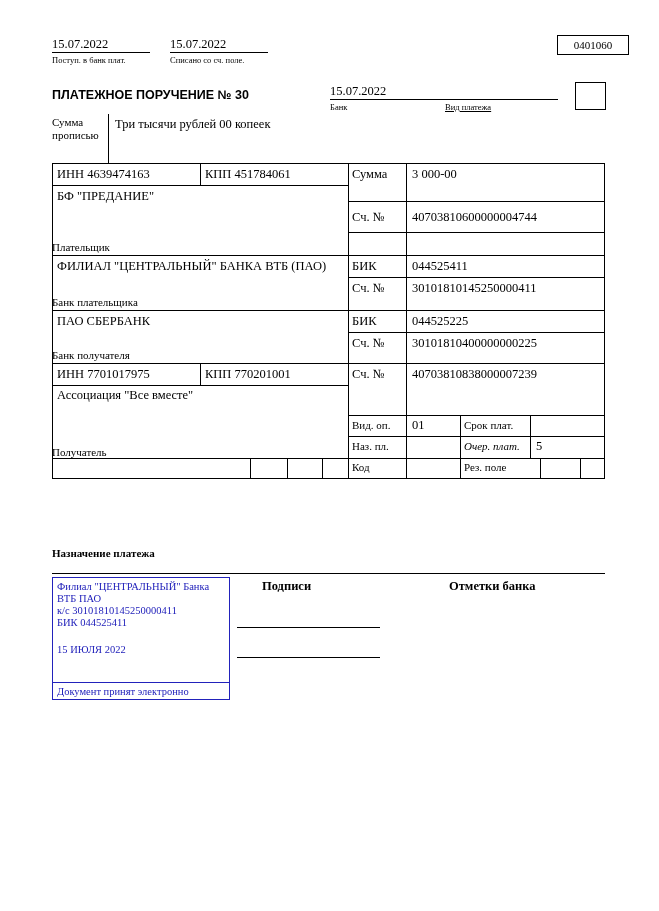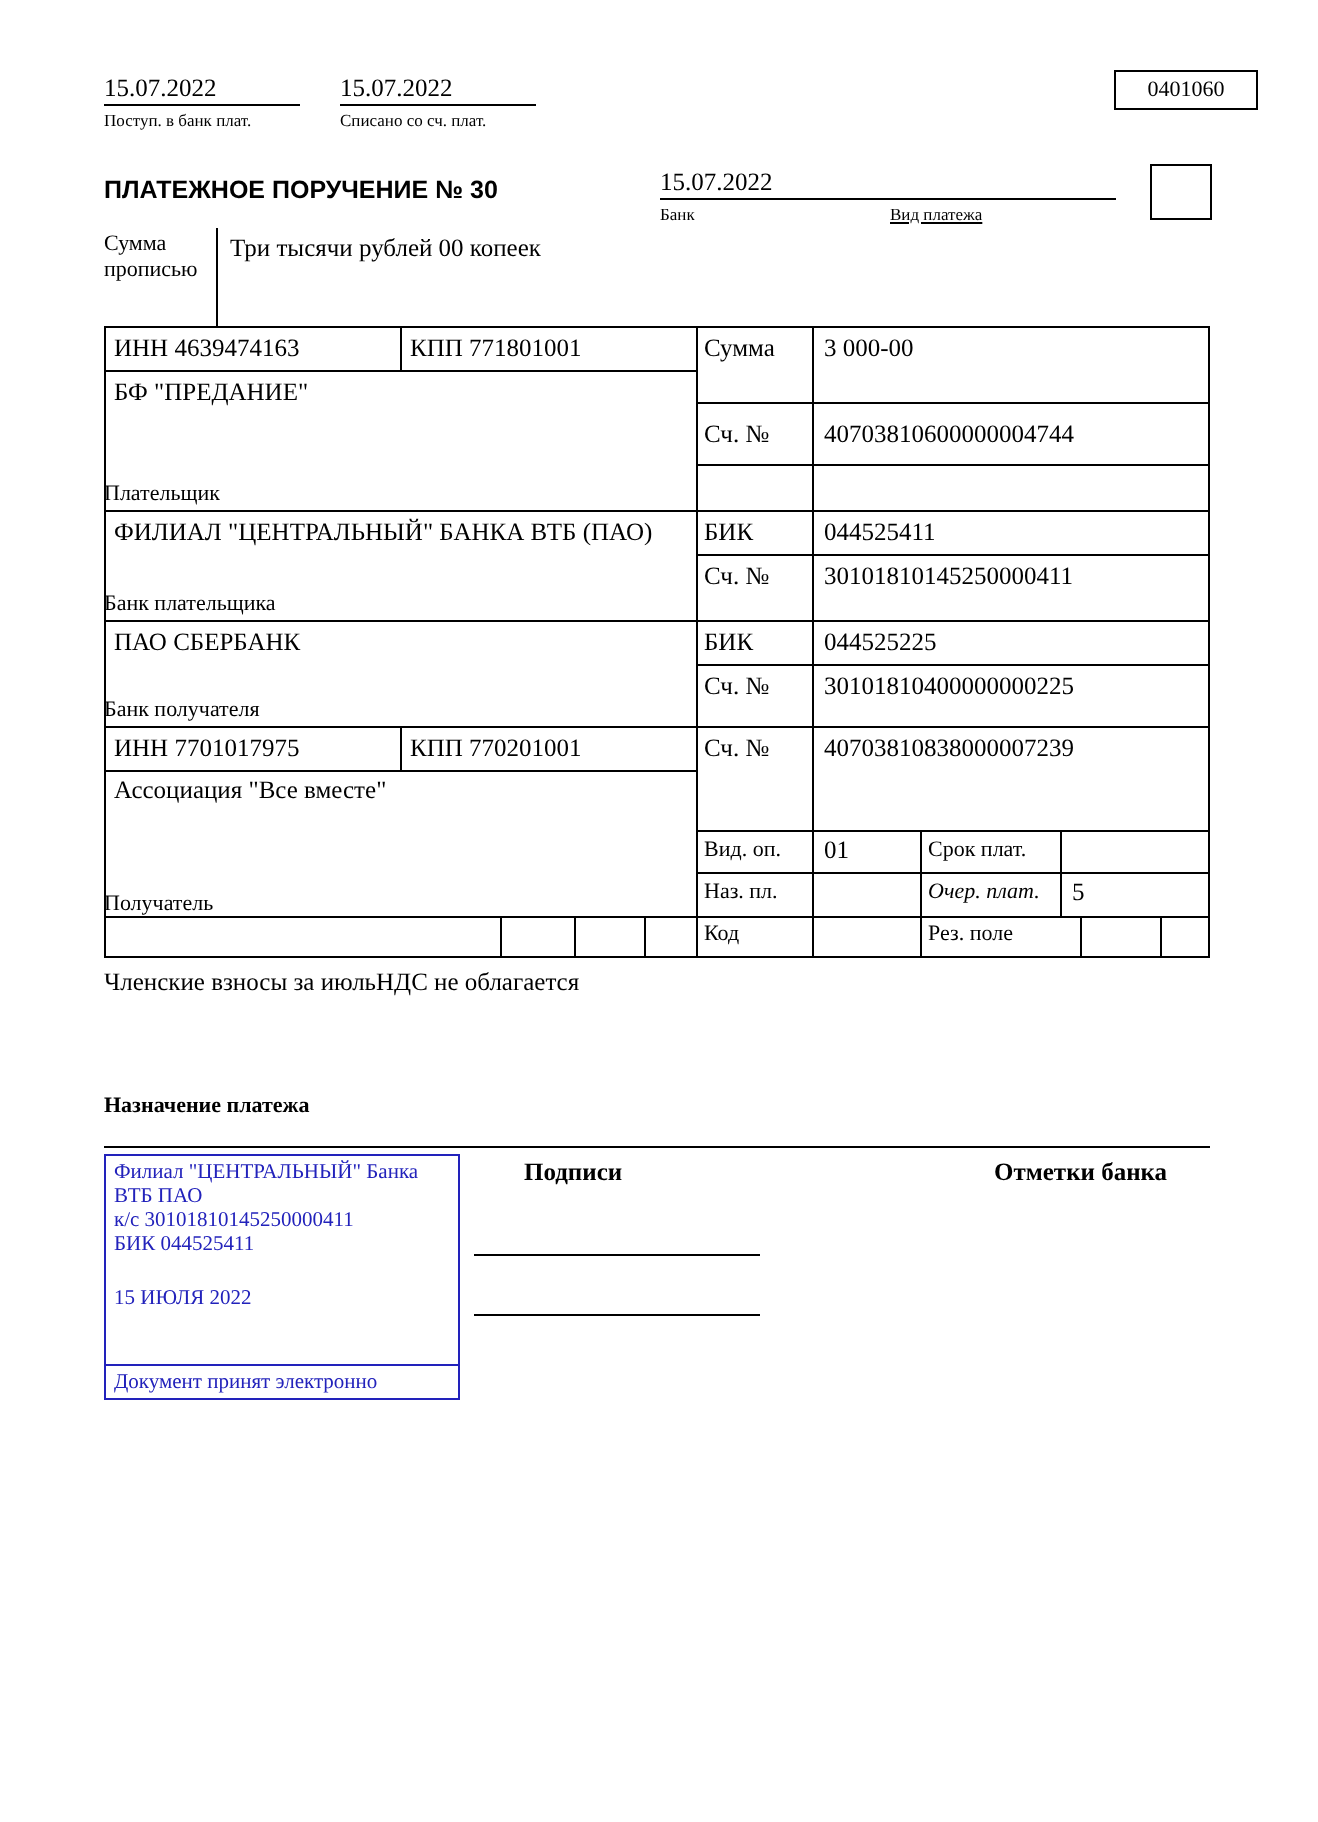--- a/index.html
+++ b/index.html
@@ -26,21 +26,21 @@
 </head>
 <body>
 
 <div class="page" style="--stamp: #2222bb;">
 
   <span class="t" style="left:52px; top:37px;">15.07.2022</span>
   <div class="hl" style="left:52px; top:52px; width:98px;"></div>
   <span class="t" style="left:170px; top:37px;">15.07.2022</span>
   <div class="hl" style="left:170px; top:52px; width:98px;"></div>
   <span class="t small" style="left:52px; top:56px;">Поступ. в банк плат.</span>
-  <span class="t small" style="left:170px; top:56px;">Списано со сч. плат.</span>
+  <span class="t small" style="left:170px; top:56px;">Списано со сч. поле.</span>
   <div class="box code-box" style="left:557px; top:35px; width:72px; height:20px;">
     <span>0401060</span>
   </div>
 
   <span class="t title" style="left:52px; top:88px;">ПЛАТЕЖНОЕ ПОРУЧЕНИЕ № 30</span>
   <span class="t" style="left:330px; top:84px;">15.07.2022</span>
   <div class="hl" style="left:330px; top:99px; width:228px;"></div>
   <span class="t small" style="left:330px; top:103px;">Банк</span>
   <span class="t small" style="left:445px; top:103px;text-decoration:underline;">Вид платежа</span>
   <div class="box" style="left:575px; top:82px; width:31px; height:28px;"></div>
@@ -73,21 +73,21 @@
   <div class="vl" style="left:200px; top:363px; height:22px;"></div>
   <div class="vl" style="left:460px; top:415px; height:63px;"></div>
   <div class="vl" style="left:530px; top:415px; height:43px;"></div>
   <div class="vl" style="left:250px; top:458px; height:20px;"></div>
   <div class="vl" style="left:287px; top:458px; height:20px;"></div>
   <div class="vl" style="left:322px; top:458px; height:20px;"></div>
   <div class="vl" style="left:540px; top:458px; height:20px;"></div>
   <div class="vl" style="left:580px; top:458px; height:20px;"></div>
 
   <span class="t" style="left:57px; top:167px;">ИНН 4639474163</span>
-  <span class="t" style="left:205px; top:167px;">КПП 771801001</span>
+  <span class="t" style="left:205px; top:167px;">КПП 451784061</span>
   <span class="t" style="left:352px; top:167px;">Сумма</span>
   <span class="t" style="left:412px; top:167px;">3 000-00</span>
   <span class="t" style="left:57px; top:189px;">БФ "ПРЕДАНИЕ"</span>
   <span class="t" style="left:352px; top:210px;">Сч. №</span>
   <span class="t" style="left:412px; top:210px;">40703810600000004744</span>
   <span class="t lbl" style="left:52px; top:241px;">Плательщик</span>
 
   <span class="t" style="left:57px; top:259px;">ФИЛИАЛ "ЦЕНТРАЛЬНЫЙ" БАНКА ВТБ (ПАО)</span>
   <span class="t" style="left:352px; top:259px;">БИК</span>
   <span class="t" style="left:412px; top:259px;">044525411</span>
@@ -111,31 +111,30 @@
   <span class="t lbl" style="left:352px; top:419px;">Вид. оп.</span>
   <span class="t" style="left:412px; top:418px;">01</span>
   <span class="t lbl" style="left:464px; top:419px;">Срок плат.</span>
   <span class="t lbl" style="left:352px; top:440px;">Наз. пл.</span>
   <span class="t lbl" style="left:464px; top:440px;font-style:italic;">Очер. плат.</span>
   <span class="t" style="left:536px; top:439px;">5</span>
   <span class="t lbl" style="left:52px; top:446px;">Получатель</span>
   <span class="t lbl" style="left:352px; top:461px;">Код</span>
   <span class="t lbl" style="left:464px; top:461px;">Рез. поле</span>
 
-  <span class="t" style="left:52px; top:484px;">Членские взносы за июльНДС не облагается</span>
   <span class="t lbl" style="left:52px; top:547px;font-weight:bold;">Назначение платежа</span>
   <div class="hl" style="left:52px; top:573px; width:553px;"></div>
 
   <div class="stamp-box" style="left:52px; top:577px; width:178px; height:123px;"></div>
   <span class="stamp-t" style="left:57px; top:581px;">Филиал "ЦЕНТРАЛЬНЫЙ" Банка</span>
   <span class="stamp-t" style="left:57px; top:593px;">ВТБ ПАО</span>
   <span class="stamp-t" style="left:57px; top:605px;">к/с 30101810145250000411</span>
   <span class="stamp-t" style="left:57px; top:617px;">БИК 044525411</span>
   <span class="stamp-t" style="left:57px; top:644px;">15 ИЮЛЯ 2022</span>
   <div class="stamp-hl" style="left:53px; top:682px; width:176px;"></div>
   <span class="stamp-t" style="left:57px; top:686px;">Документ принят электронно</span>
 
   <span class="t bold" style="left:262px; top:579px;">Подписи</span>
-  <span class="t bold" style="left:449px; top:579px;margin-left:48px;">Отметки банка</span>
+  <span class="t bold" style="left:449px; top:579px;">Отметки банка</span>
   <div class="hl" style="left:237px; top:627px; width:143px;"></div>
   <div class="hl" style="left:237px; top:657px; width:143px;"></div>
 
 </div>
 
 </body></html>

